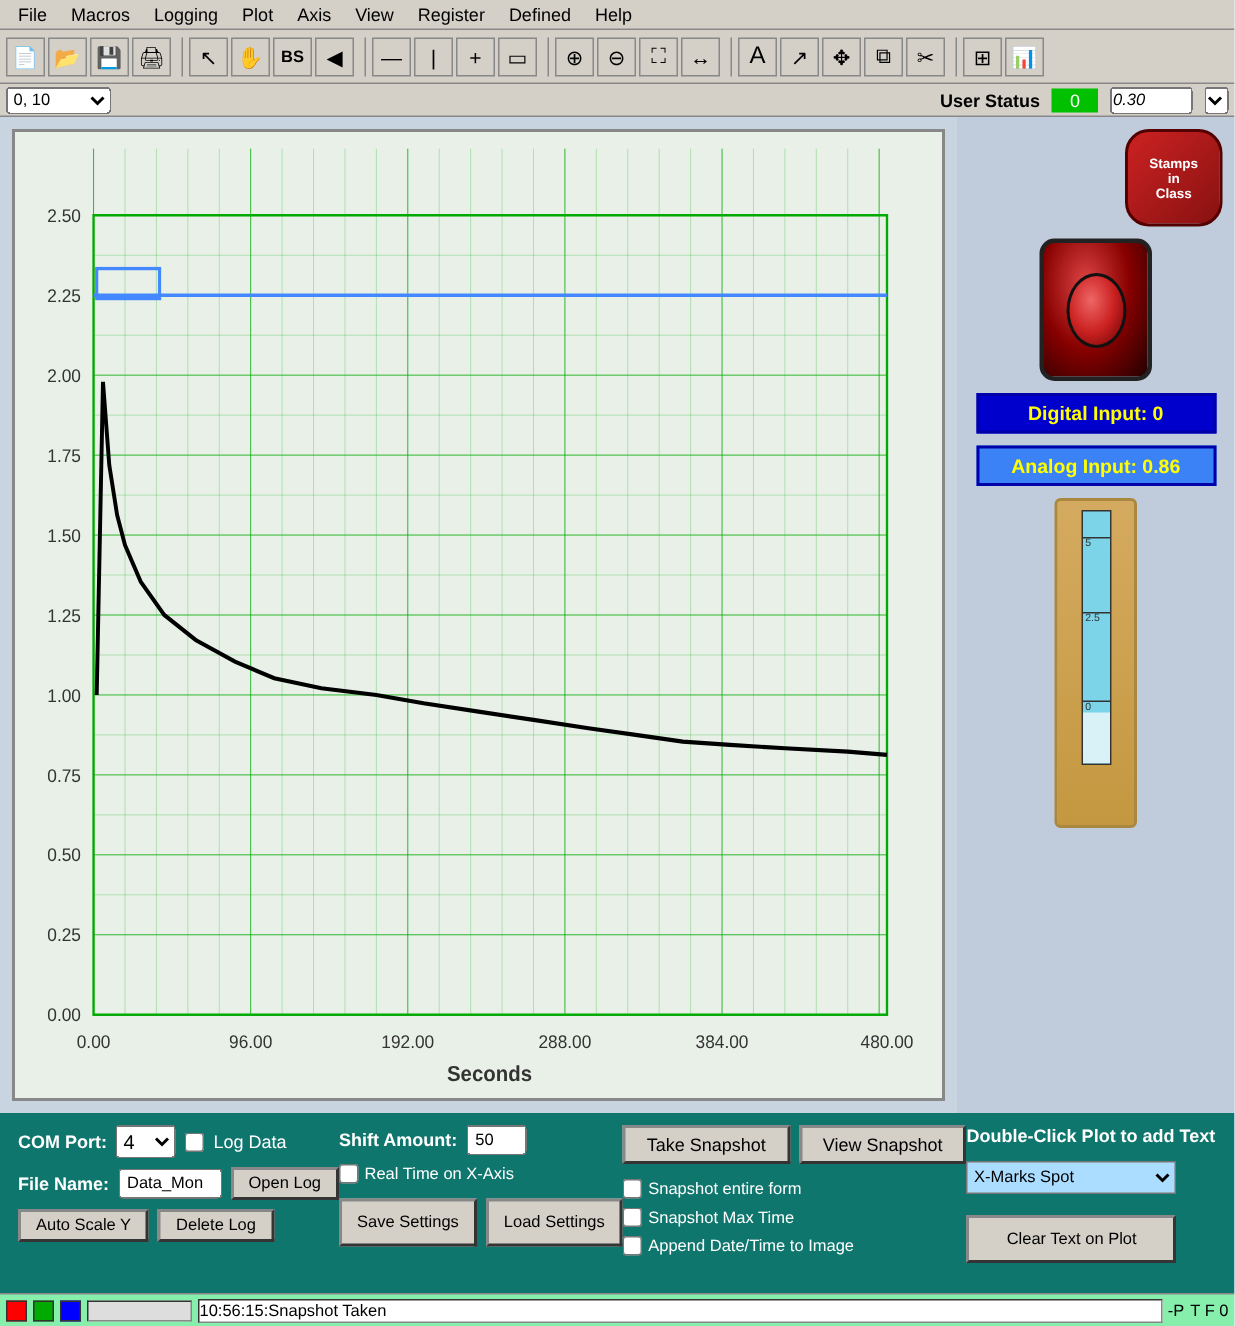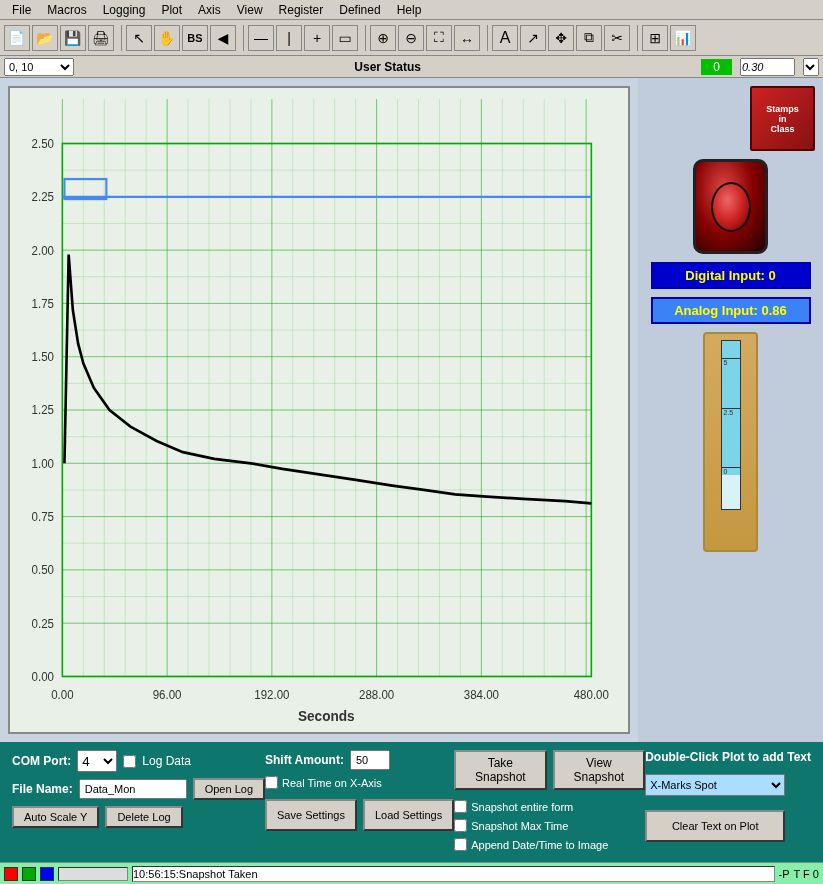--- a/index.html
+++ b/index.html
@@ -95,21 +95,21 @@
   <div class="toolbar-btn">✂</div>
   <div class="toolbar-sep"></div>
   <div class="toolbar-btn">⊞</div>
   <div class="toolbar-btn">📊</div>
 </div>
 
 <div class="statusbar">
   <select style="width:70px;">
     <option>0, 10</option>
   </select>
-  <span style="flex:1; text-align:center; font-weight:bold;">User Status</span>
+  <span style="flex:1; text-align:right; font-weight:bold;">User Status</span>
   <span class="status-green">0</span>
   <input type="text" class="val" style="width: 55px; font-style: italic;" value="0.30">
   <select style="width:16px; height:18px;"></select>
 </div>
 
 <div class="main">
 
   <div class="plot-area">
     <svg width="100%" height="100%" viewBox="0 0 590 580" preserveAspectRatio="none">
 
@@ -215,21 +215,21 @@
       <text x="450" y="550" text-anchor="middle" font-size="11" fill="#333">384.00</text>
       <text x="555" y="550" text-anchor="middle" font-size="11" fill="#333">480.00</text>
 
       <text x="302" y="570" text-anchor="middle" font-size="13" font-weight="bold" fill="#333">Seconds</text>
     </svg>
   </div>
 
   <div class="right-panel">
 
     <div style="display:flex; justify-content:flex-end; width:100%;">
-      <div style="width:65px; height:65px; background: linear-gradient(135deg, #cc2222, #881111); border-radius:2px; display:flex; align-items:center; justify-content:center; color:white; font-size:9px; text-align:center; font-weight:bold; border:2px solid #550000;">
+      <div style="width:65px; height:65px; background: linear-gradient(135deg, #cc2222, #881111); border-radius:16px; display:flex; align-items:center; justify-content:center; color:white; font-size:9px; text-align:center; font-weight:bold; border:2px solid #550000;">
         Stamps<br>in<br>Class
       </div>
     </div>
 
     <div style="width:75px; height:95px; background: radial-gradient(ellipse at 40% 30%, #dd4444, #880000, #220000); border-radius:10px; border:3px solid #222; display:flex; align-items:center; justify-content:center;">
       <div style="width:40px; height:50px; background: radial-gradient(ellipse at 40% 35%, #ee6666, #cc2222, #660000); border-radius:50%; border:2px solid #111;"></div>
     </div>
 
     <div class="digital-input">Digital Input: 0</div>
 
@@ -254,21 +254,21 @@
     <div class="ctrl-row">
       <span class="ctrl-label">COM Port:</span>
       <select style="width:40px; height:22px;">
         <option>4</option>
       </select>
       <input type="checkbox" style="">
       <span style="color:white; font-size:12px;">Log Data</span>
     </div>
     <div class="ctrl-row">
       <span class="ctrl-label">File Name:</span>
-      <input type="text" class="ctrl-input" style="width: 108px;" value="Data_Mon">
+      <input type="text" class="ctrl-input" style="width: 69px;" value="Data_Mon">
       <button class="ctrl-btn">Open Log</button>
     </div>
     <div class="ctrl-row">
       <button class="ctrl-btn">Auto Scale Y</button>
       <button class="ctrl-btn">Delete Log</button>
     </div>
   </div>
 
   <div class="ctrl-group">
     <div class="ctrl-row">

